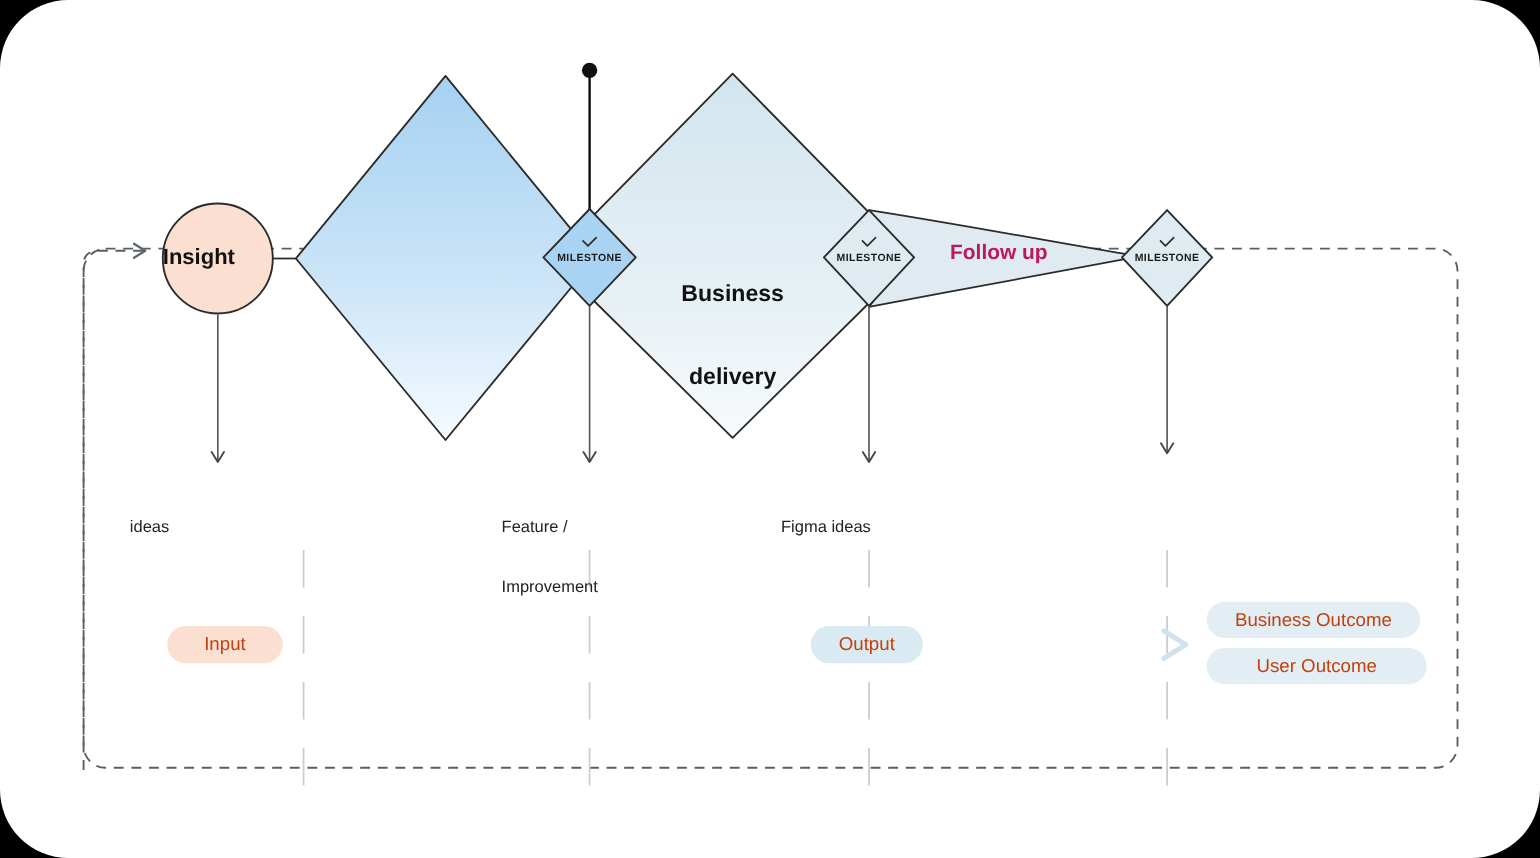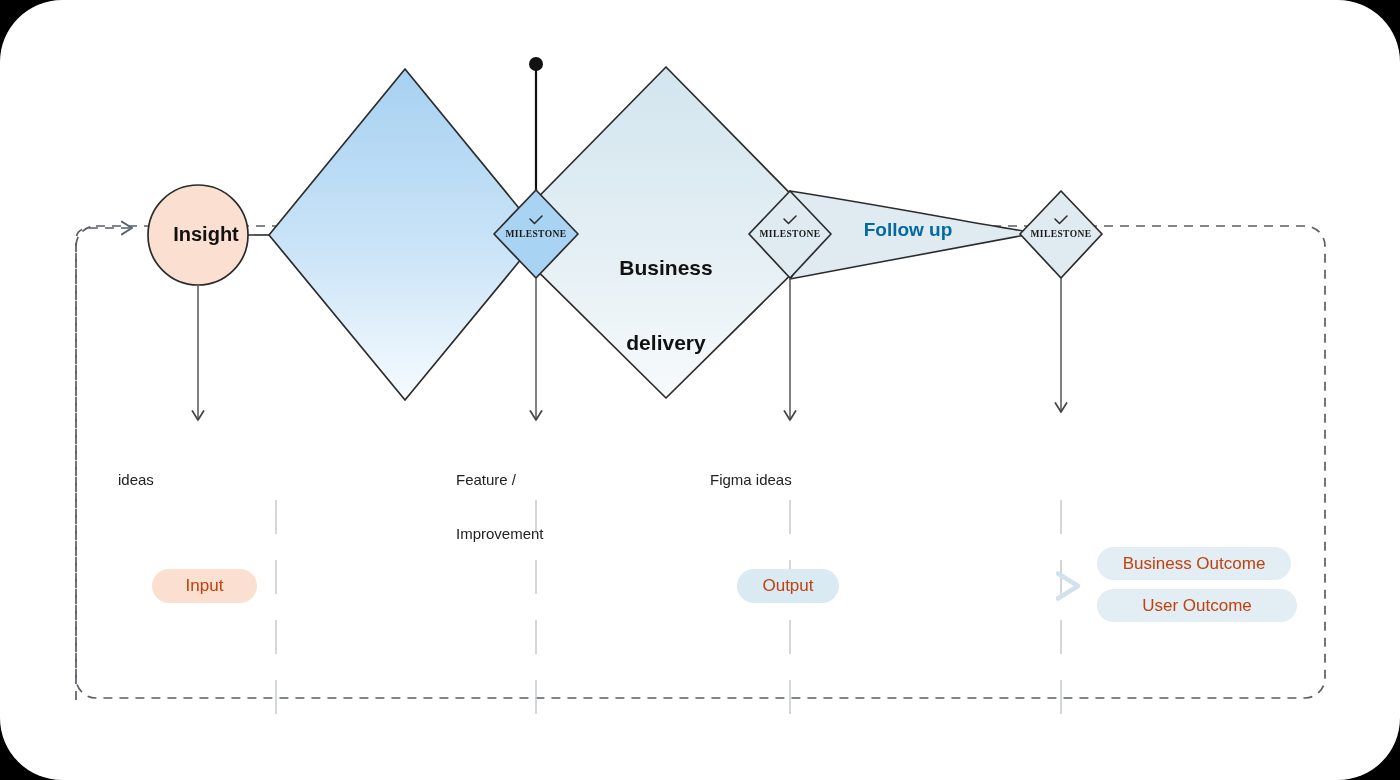--- a/index.html
+++ b/index.html
@@ -5,22 +5,22 @@
   html,body{margin:0;padding:0;background:#000;}
   body{width:1400px;height:780px;overflow:hidden;
        font-family:"Liberation Sans","DejaVu Sans",sans-serif;}
   #card{position:absolute;left:0;top:0;width:1400px;height:780px;
         background:#fff;border-radius:62px;overflow:hidden;}
   #stage{position:absolute;inset:0;}
   svg.layer{position:absolute;left:0;top:0;width:1400px;height:780px;overflow:visible;}
   .txt{position:absolute;white-space:pre;color:#1a1a1a;}
   .node-title{font-size:21px;font-weight:700;line-height:25px;text-align:center;color:#111;}
   .circle-title{font-size:20px;font-weight:700;color:#111;}
-  .ms-label{font-size:9.5px;font-weight:700;letter-spacing:.4px;color:#1a1a1a;text-align:center;font-family:Liberation Serif, serif;}
-  .followup{font-size:19px;font-weight:700;color:#0369a1;}
+  .ms-label{font-size:9.5px;font-weight:700;letter-spacing:.4px;color:#1a1a1a;text-align:center;}
+  .followup{font-size:19px;font-weight:700;color:#be185d;}
   .out-label{font-size:15px;color:#222;text-align:left;line-height:18px;}
   .out-label.small{font-size:13px;color:#555;}
   .pill{position:absolute;display:flex;align-items:center;justify-content:center;
         border-radius:999px;font-size:17px;color:#c2410c;}
 </style>
 </head>
 <body>
 
 <div id="card">
 <div id="stage">
@@ -96,21 +96,21 @@
     <g stroke="#555" stroke-width="1.5" fill="none">
       <line x1="198" y1="286" x2="198" y2="420" marker-end="url(#arrHeadDark)"></line>
       <line x1="536" y1="278" x2="536" y2="420" marker-end="url(#arrHeadDark)"></line>
       <line x1="790" y1="278" x2="790" y2="420" marker-end="url(#arrHeadDark)"></line>
       <line x1="1061" y1="278" x2="1061" y2="412" marker-end="url(#arrHeadDark)"></line>
     </g>
 
     <line x1="262" y1="586" x2="1078" y2="586" stroke="url(#gFlow)" stroke-width="3" stroke-dasharray="14 11" marker-end="url(#arrHeadBlue)"></line>
   </svg>
 
-  <div class="txt circle-title" style="left:148px;top:223px;width:116px;text-align:center;">Insight</div>
+  <div class="txt circle-title" style="left:148px;top:223px;width:116px;text-align:left;">Insight</div>
 
 
   <div class="txt node-title" style="left:566px;top:205px;width:200px;">
     <div>Business</div>
     <div>delivery</div>
   </div>
 
   <div class="txt followup" style="left:828px;top:219px;width:160px;text-align:center;">Follow up</div>
 
   <div class="txt ms-label" style="left:486px;top:229px;width:100px;">MILESTONE</div>

